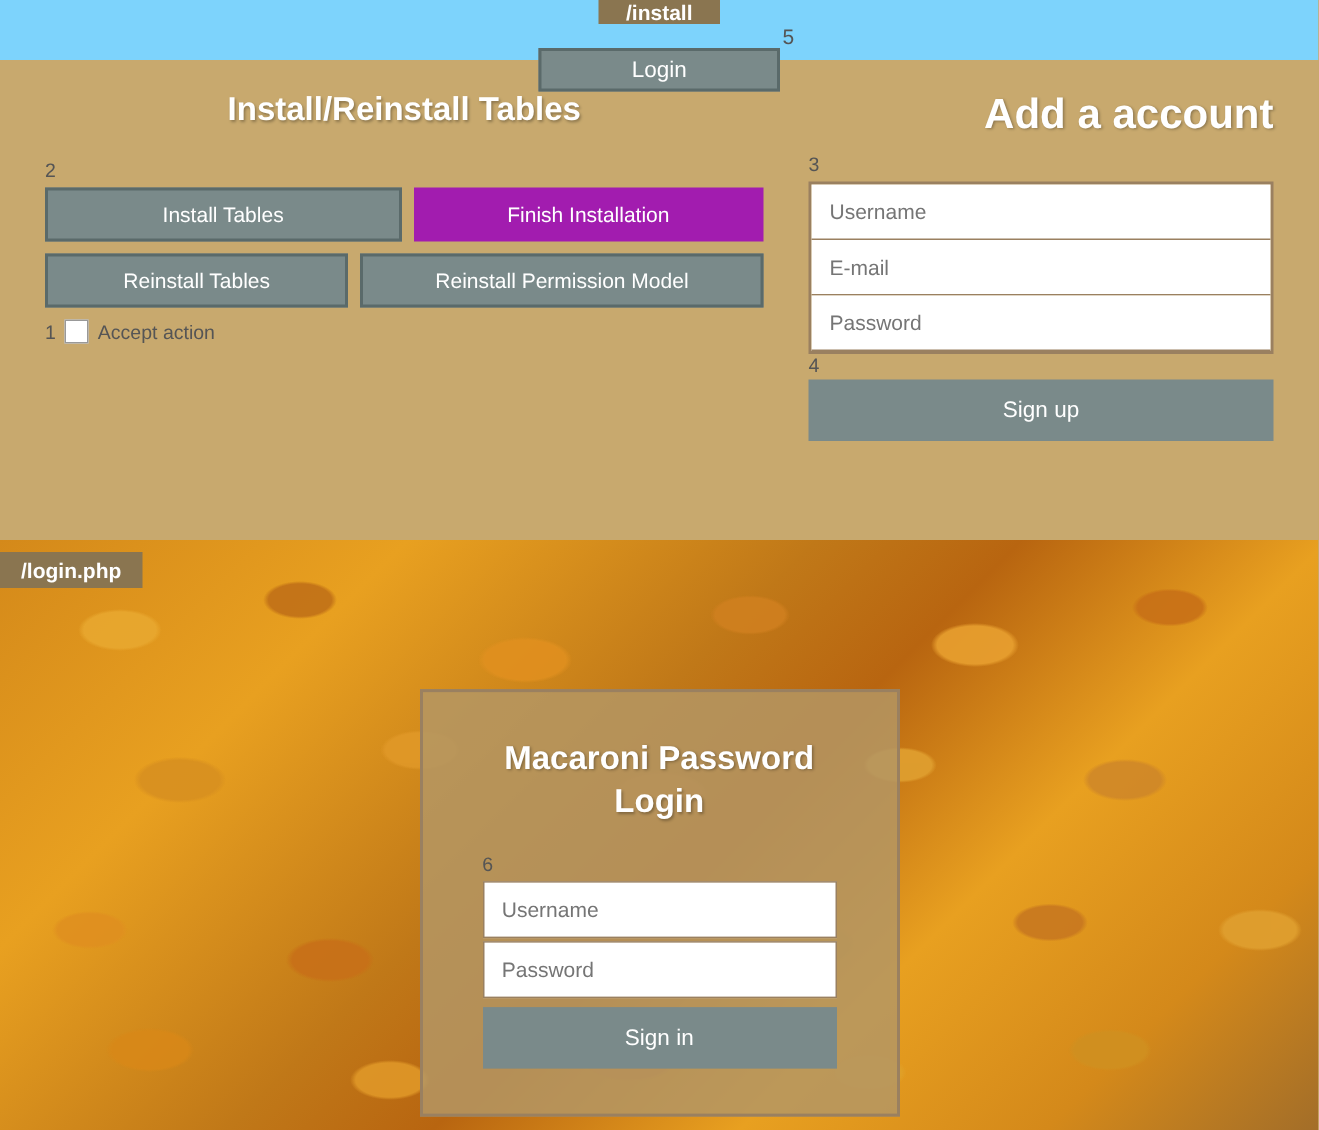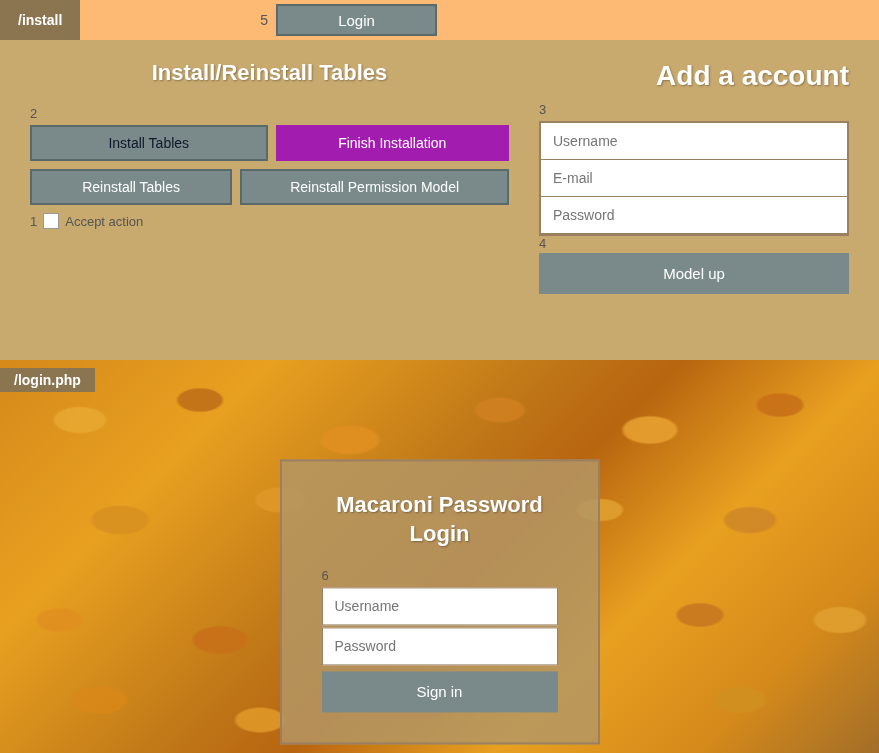--- a/index.html
+++ b/index.html
@@ -8,23 +8,24 @@
       background: #c8a96e;
       width: 879px;
       min-height: 753px;
       overflow: hidden;
     }
 
     
     .top-nav {
       display: flex;
       align-items: center;
-      background: #fdba74;
+      background: #7dd3fc;
       height: 40px;
       padding: 0 0;
+      flex-direction: column;
     }
     .nav-install-tab {
       background: #8a7550;
       color: #fff;
       padding: 0 18px;
       height: 100%;
       display: flex;
       align-items: center;
       font-size: 14px;
       font-weight: bold;
@@ -76,21 +77,21 @@
       display: block;
     }
     .btn-row {
       display: flex;
       gap: 8px;
       margin-bottom: 8px;
     }
     .btn-install-tables {
       background: #7a8a8a;
       border: 2px solid #5a6a6a;
-      color: #0f172a;
+      color: #ffffff;
       padding: 8px 20px;
       font-size: 14px;
       cursor: pointer;
       flex: 1;
     }
     .btn-finish-installation {
       background: #a21caf;
       border: none;
       color: #fff;
       padding: 8px 20px;
@@ -351,21 +352,21 @@
 
   <div class="right-panel">
     <div class="add-account-title">Add a account</div>
     <span class="right-panel-label">3</span>
     <div class="account-form">
       <input type="text" placeholder="Username" style="">
       <input type="email" placeholder="E-mail" style="">
       <input type="password" placeholder="Password" style="">
     </div>
     <span class="signup-label">4</span>
-    <button class="btn-signup">Model up</button>
+    <button class="btn-signup">Sign up</button>
   </div>
 
 </div>
 
 <div class="lower-section">
   <div class="login-bg"></div>
   <div class="macaroni-overlay"></div>
 
   <div class="login-php-tab">/login.php</div>
 

